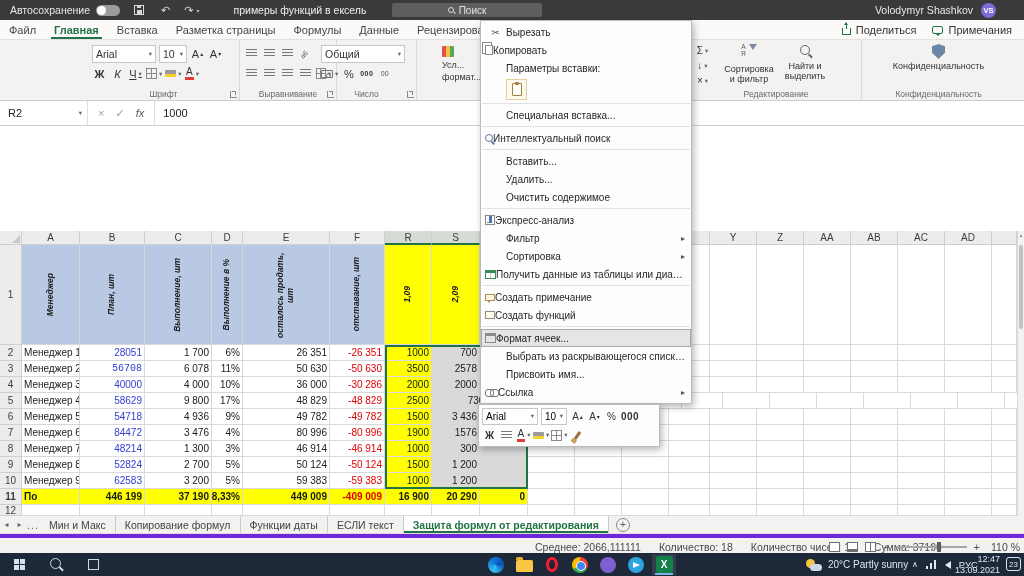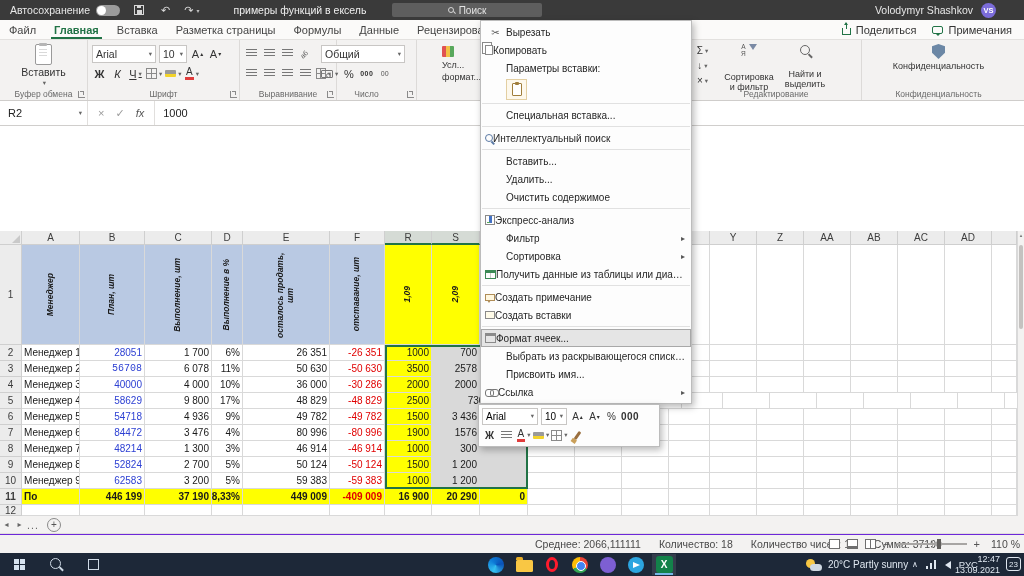--- a/index.html
+++ b/index.html
@@ -64,21 +64,21 @@
 .ic-money{width:12px;height:8px;border:1px solid #777;border-radius:1px;position:relative}
 .ic-money::after{content:"";position:absolute;left:4px;top:2px;width:3px;height:3px;border:1px solid #777;border-radius:50%}
 .num-000{font-size:7px;font-weight:bold;letter-spacing:.5px}
 .num-00{font-size:7px;color:#555}
 .styles-btn{display:flex;flex-direction:column;align-items:flex-start;font-size:9px;color:#333;padding:3px 0 0 5px;line-height:1.35}
 .ic-condfmt{width:12px;height:11px;background:linear-gradient(90deg,#e05252 0 33%,#f2c245 33% 66%,#58a85c 66%);border-radius:1px;margin-bottom:2px}
 .edit-minis{position:absolute;left:4px;top:3px;display:flex;flex-direction:column}
 .edit-minis .rbtn{height:15px;font-size:10px}
 .bigbtns{position:absolute;left:30px;top:2px;display:flex}
 .bigbtn{display:flex;flex-direction:column;align-items:center;width:56px;padding-top:1px;font-size:9px;color:#333;text-align:center;line-height:1.15}
-.bb-label{margin-top:14px;white-space:normal}
+.bb-label{margin-top:6px;white-space:normal}
 .ic-sort{position:relative;width:18px;height:15px}
 .ic-sort::before{content:"А\AЯ";white-space:pre;font-size:6.5px;line-height:7px;position:absolute;left:1px;top:0;color:#555}
 .ic-sort::after{content:"";position:absolute;right:1px;top:1px;border-left:4px solid transparent;border-right:4px solid transparent;border-top:6px solid #7a8aa5}
 .ic-lensbig{width:10px;height:10px;border:1.5px solid #666;border-radius:50%;position:relative;margin-top:2px}
 .ic-lensbig::after{content:"";position:absolute;width:5px;height:1.5px;background:#666;right:-4px;bottom:-2px;transform:rotate(45deg)}
 .ic-shield{width:13px;height:15px;background:#6b87a5;clip-path:polygon(50% 0,100% 15%,100% 58%,50% 100%,0 58%,0 15%)}
 .priv-big{margin:1px auto 0;display:flex;flex-direction:column;align-items:center;font-size:9px;color:#333;gap:2px}
 
 
 .formulabar{position:absolute;left:0;top:101px;width:1024px;height:25px;background:#fff;border-bottom:1px solid #d0cecc;display:flex;align-items:stretch;font-size:11px;color:#222}
@@ -113,21 +113,21 @@
 .sheetbar{position:absolute;left:0;top:516px;width:1024px;height:18px;background:#f3f2f1;display:flex;align-items:stretch;font-size:10.5px;color:#444;border-bottom:1px solid #e0dedc}
 .st-nav{width:13px;display:flex;align-items:center;justify-content:center;color:#666;font-size:8px}
 .st-more{width:14px;display:flex;align-items:center;justify-content:center;color:#666;letter-spacing:1px}
 .st-list{display:flex;align-items:stretch}
 .st-tab{padding:0 9px;display:flex;align-items:center;border-right:1px solid #cdcbc9;white-space:nowrap}
 .st-tab.active{background:#fff;color:var(--excel-green);font-weight:bold;position:relative}
 .st-tab.active::after{content:"";position:absolute;left:0;right:0;bottom:0;height:2px;background:var(--excel-green)}
 .st-add{width:14px;height:14px;margin-left:7px;border:1px solid #8a8a8a;border-radius:50%;display:flex;align-items:center;justify-content:center;font-size:10px;color:#555;align-self:center;flex:none}
 
 
-.statusbar{position:absolute;left:0;top:534px;width:1024px;height:19px;background:#f3f2f1;border-top:1px solid #6d28d9;font-size:10.5px;color:#4a4a4a}
+.statusbar{position:absolute;left:0;top:534px;width:1024px;height:19px;background:#f3f2f1;border-top:4px solid #6d28d9;font-size:10.5px;color:#4a4a4a}
 .sb-stats{position:absolute;left:535px;top:0;height:18px;display:flex;align-items:center;gap:18px;white-space:nowrap}
 .sb-right{position:absolute;right:4px;top:0;height:18px;display:flex;align-items:center;gap:7px}
 .vicon{width:11px;height:10px;border:1px solid #6f6f6f;display:inline-block;background:#fff}
 .vicon.v2{border-bottom-width:3px}
 .vicon.v3{background:linear-gradient(90deg,#fff 45%,#6f6f6f 45% 55%,#fff 55%)}
 .zbtn{font-size:11px;color:#555}
 .ztrack{width:70px;height:2px;background:#a7a5a3;position:relative}
 .ztrack::before{content:"";position:absolute;left:50%;top:-3px;width:1px;height:8px;background:#a7a5a3}
 .zthumb{position:absolute;left:58%;top:-4px;width:4px;height:10px;background:#605e5c}
 .zlevel{min-width:33px;text-align:right}
@@ -244,29 +244,20 @@
         <span>Поделиться</span>
       </div>
       <div class="tr-btn">
         <span class="ic-commentbubble"></span>
         <span>Примечания</span>
       </div>
     </div>
   </div>
 
   <div class="ribbon">
-    <div class="rgroup g-clip">
-      <div class="paste-btn">
-        <span class="ic-clipboard"></span>
-        <span>Вставить</span>
-        <span class="caret">▾</span>
-      </div>
-      <div class="glabel"><span>Буфер обмена</span></div>
-      <span class="launcher"></span>
-    </div>
 
     <div class="rgroup g-fontg">
       <div class="rrow">
         <div class="combo w64">
           <span>Arial</span>
           <span class="caret">▾</span>
         </div>
         <div class="combo w28">
           <span>10</span>
           <span class="caret">▾</span>
@@ -735,20 +726,27 @@
       <div class="vscroll">
         <div class="varrow">▴</div>
         <div class="vthumb"></div>
       </div>
     </div>
 
   <div class="sheetbar">
     <span class="st-nav">◂</span>
     <span class="st-nav">▸</span>
     <span class="st-more">...</span>
+    <div class="st-list">
+        <div class="st-tab">Мин и Макс</div>
+        <div class="st-tab">Копирование формул</div>
+        <div class="st-tab">Функции даты</div>
+        <div class="st-tab">ЕСЛИ текст</div>
+        <div class="st-tab active">Защита формул от редактирования</div>
+      </div>
     <span class="st-add">+</span>
   </div>
 
   <div class="statusbar">
     <div class="sb-stats">
       <span>Среднее: 2066,111111</span>
       <span>Количество: 18</span>
       <span>Количество чисел: 18</span>
       <span>Сумма: 37190</span>
     </div>
@@ -878,21 +876,21 @@
         <span class="cm-ico mi mi-table"></span>
         <span class="cm-text">Получить данные из таблицы или диапазона...</span>
       </div>
       <div class="cm-sep"></div>
       <div class="cm-item">
         <span class="cm-ico mi mi-comment"></span>
         <span class="cm-text">Создать примечание</span>
       </div>
       <div class="cm-item">
         <span class="cm-ico mi mi-note"></span>
-        <span class="cm-text">Создать вставки</span>
+        <span class="cm-text">Создать функций</span>
       </div>
       <div class="cm-sep"></div>
       <div class="cm-item hl">
         <span class="cm-ico mi mi-dialog"></span>
         <span class="cm-text">Формат ячеек...</span>
       </div>
       <div class="cm-item">
         <span class="cm-ico"></span>
         <span class="cm-text">Выбрать из раскрывающегося списка...</span>
       </div>

